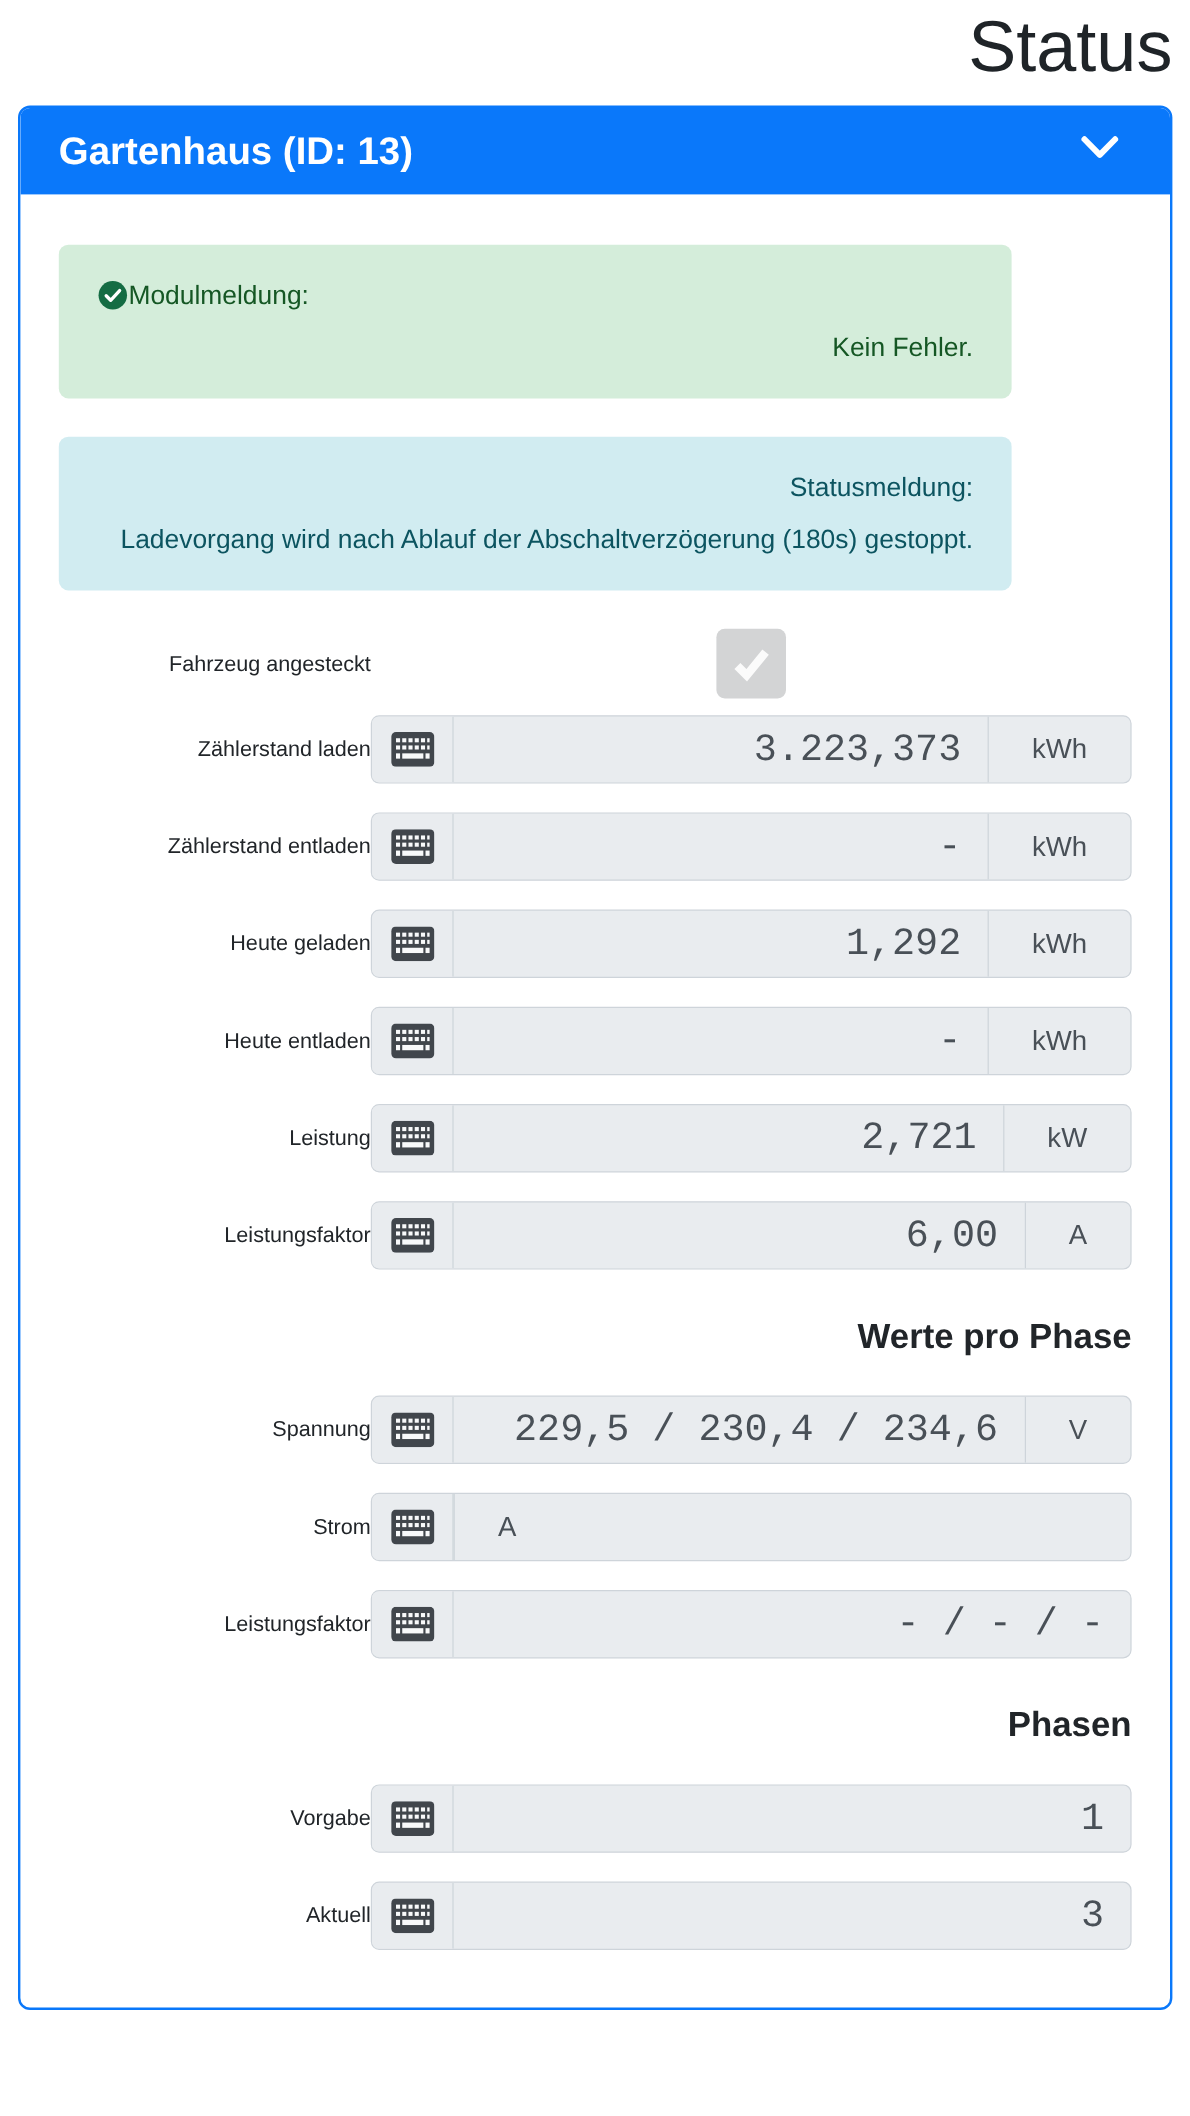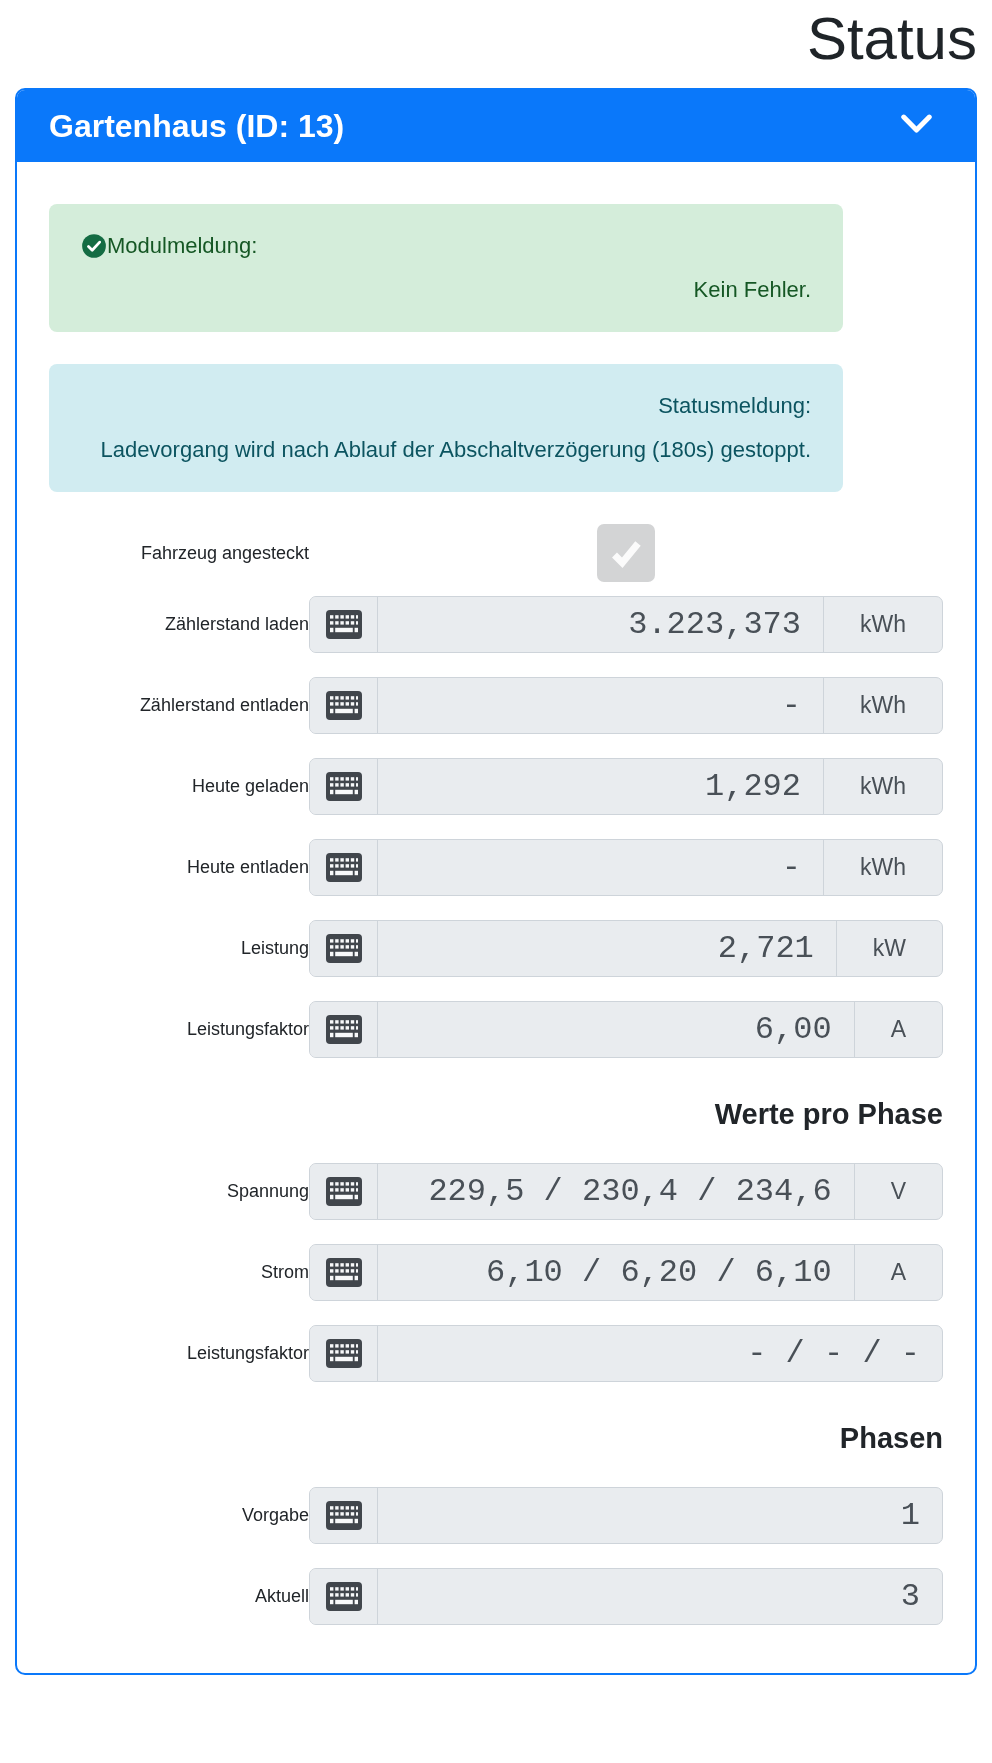--- a/index.html
+++ b/index.html
@@ -438,21 +438,20 @@
                     <rect x="9.8" y="5.6" width="1.7" height="1.7"></rect>
                     <rect x="12.4" y="5.6" width="1.7" height="1.7"></rect>
                     <rect x="15.0" y="5.6" width="1.0" height="1.7"></rect>
                   <rect x="2.0" y="8.9" width="1.7" height="2.2"></rect>
                     <rect x="4.6" y="8.9" width="8.8" height="2.2"></rect>
                     <rect x="14.3" y="8.9" width="1.7" height="2.2"></rect>
                 </g>
               </svg>
             </span>
           </button>
-          <div class="field-value">6,10 / 6,20 / 6,10</div>
           <div class="field-unit">A</div>
         </div>
       </div>
 
       <div class="field-row">
         <div class="row-label">Leistungsfaktor</div>
         <div class="input-group">
           <button class="kbd-btn">
             <span style="display:inline-flex;">
               <svg width="36" height="29" viewBox="0 0 18 14.5">

